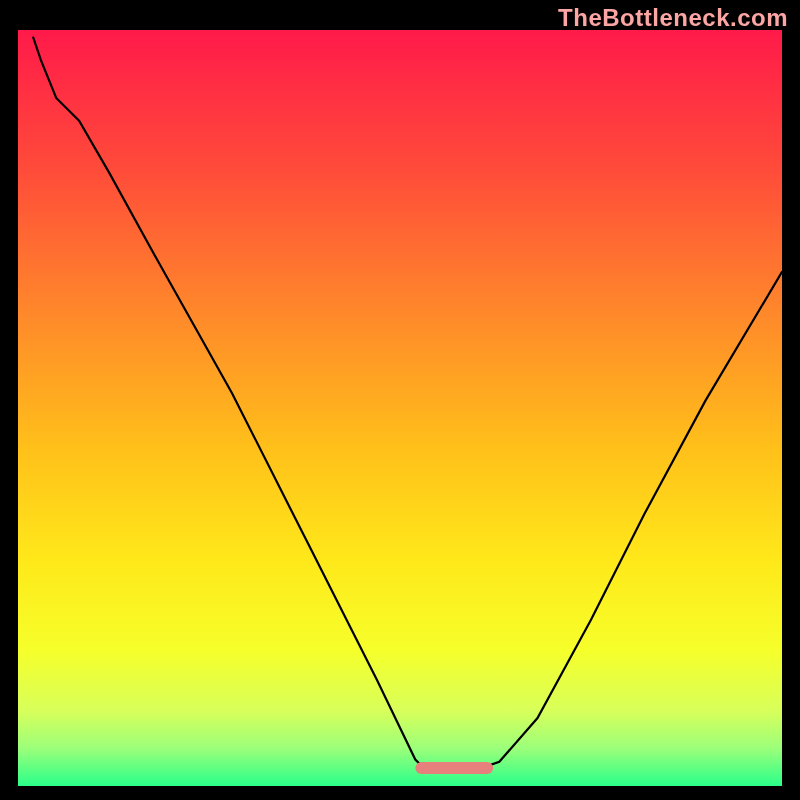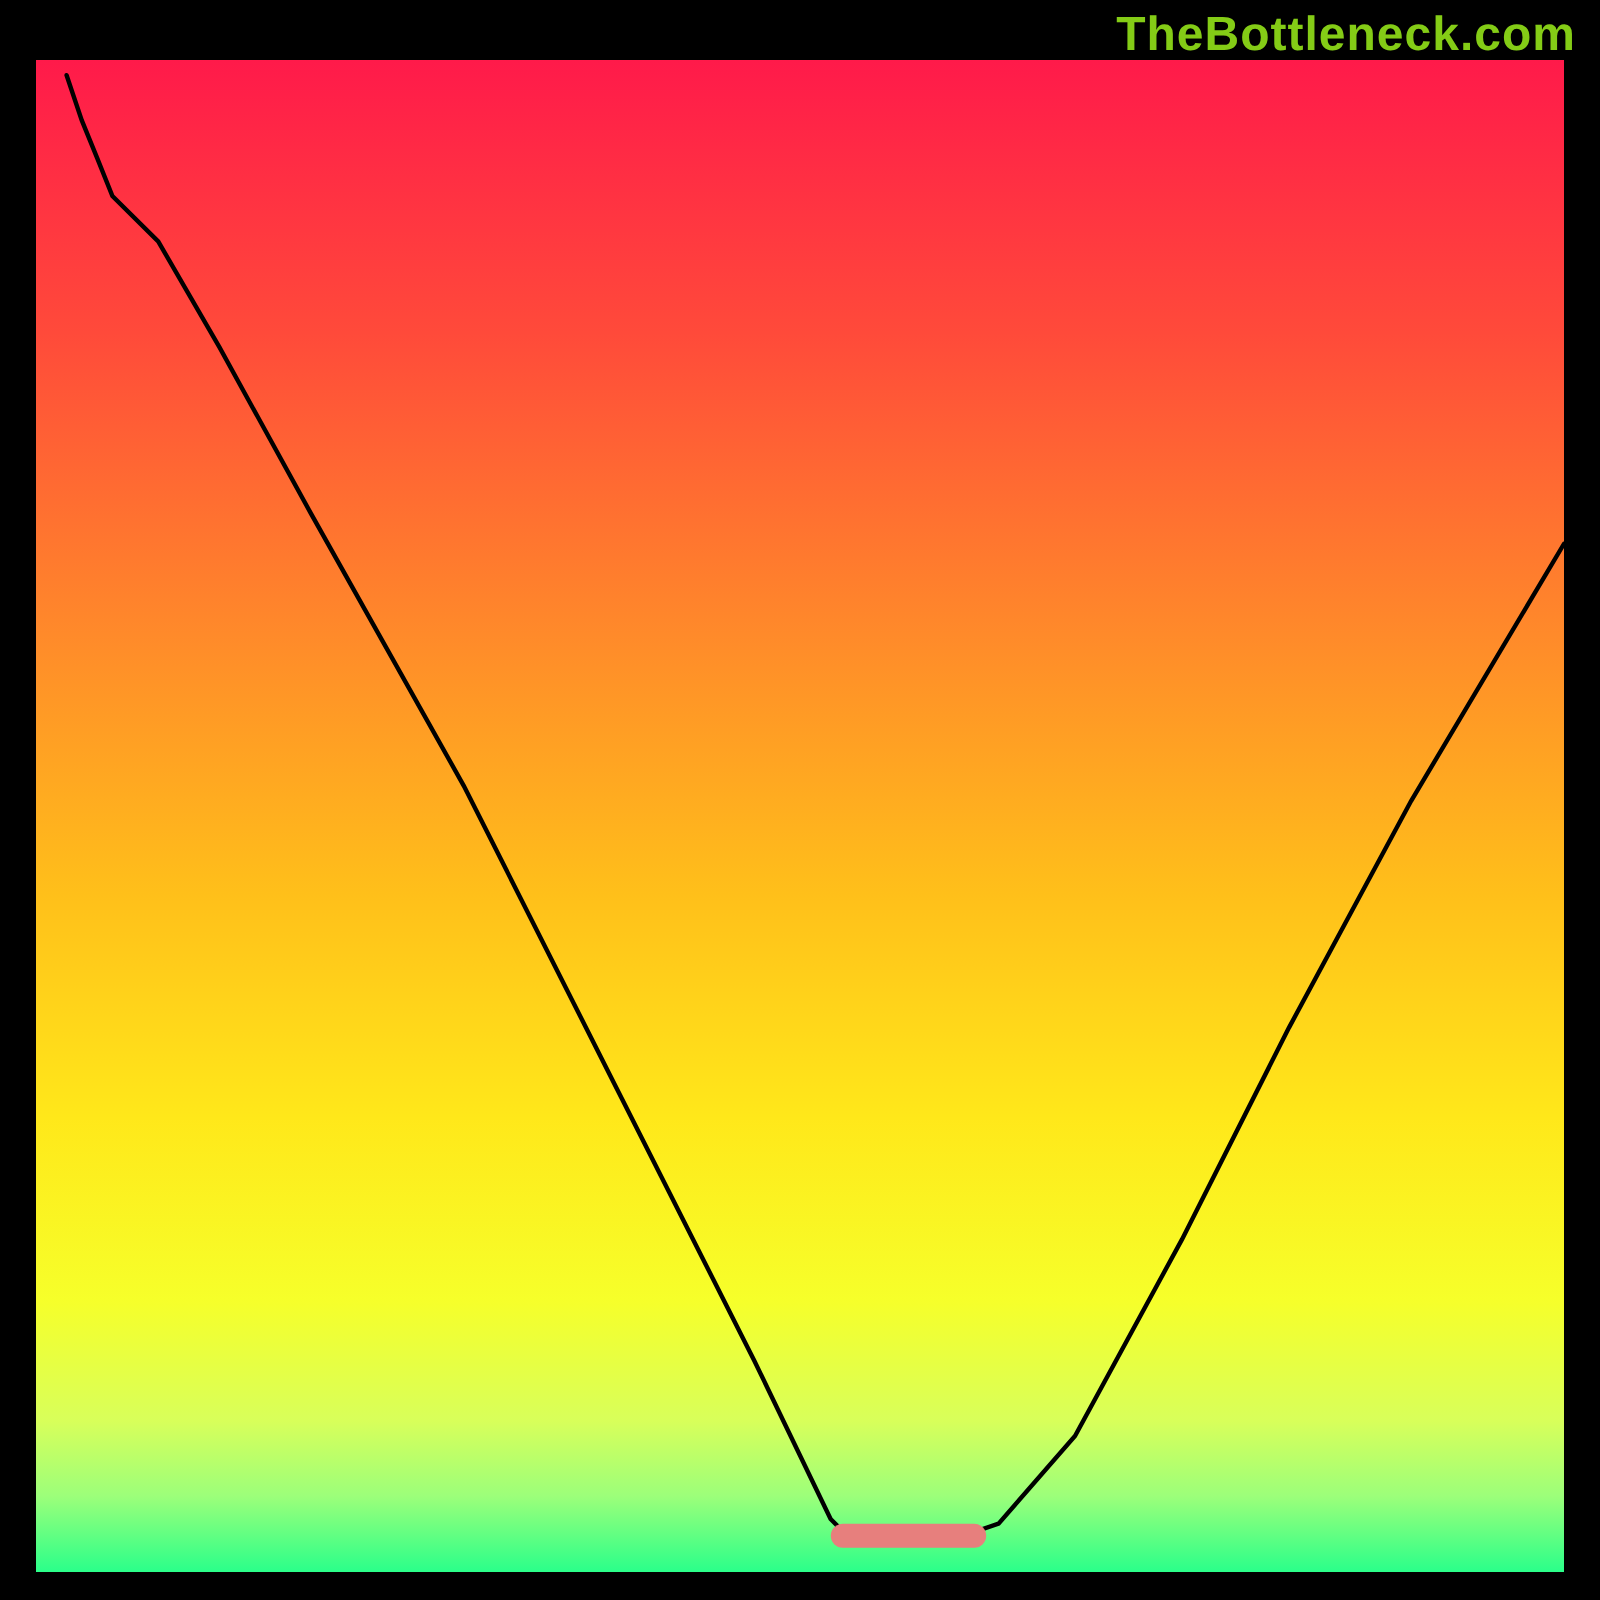--- a/index.html
+++ b/index.html
@@ -15,21 +15,21 @@
     width: 800px;
     height: 800px;
   }
   .watermark {
     position: absolute;
     top: 4px;
     right: 12px;
     font-family: Arial, Helvetica, sans-serif;
     font-size: 24px;
     font-weight: 600;
-    color: #84cc16;
+    color: #fca5a5;
     letter-spacing: 0.5px;
   }
   .plot {
     position: absolute;
     left: 18px;
     top: 30px;
     width: 764px;
     height: 756px;
   }
   .plot svg {

